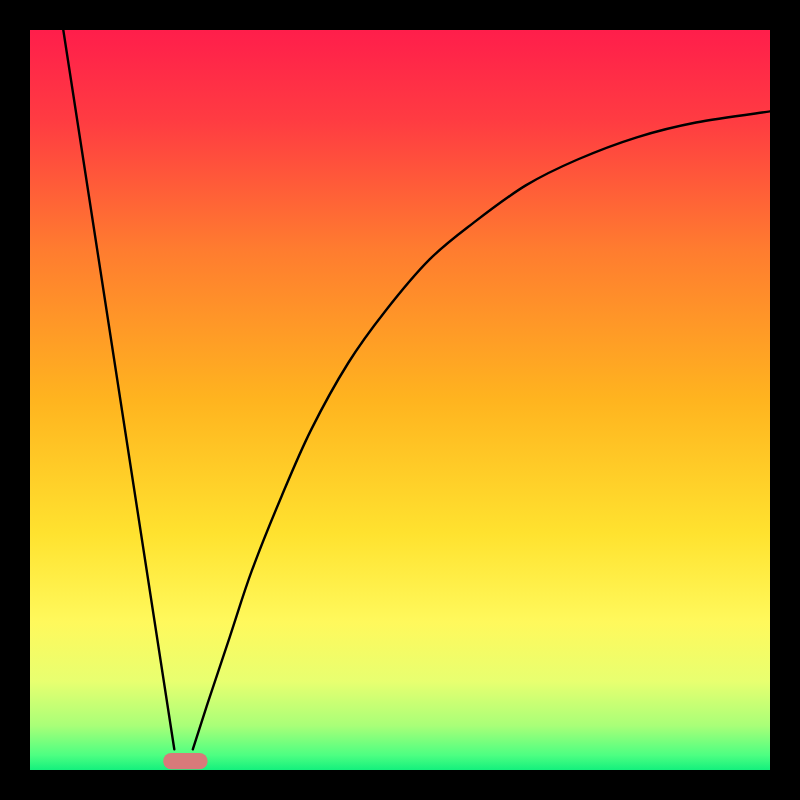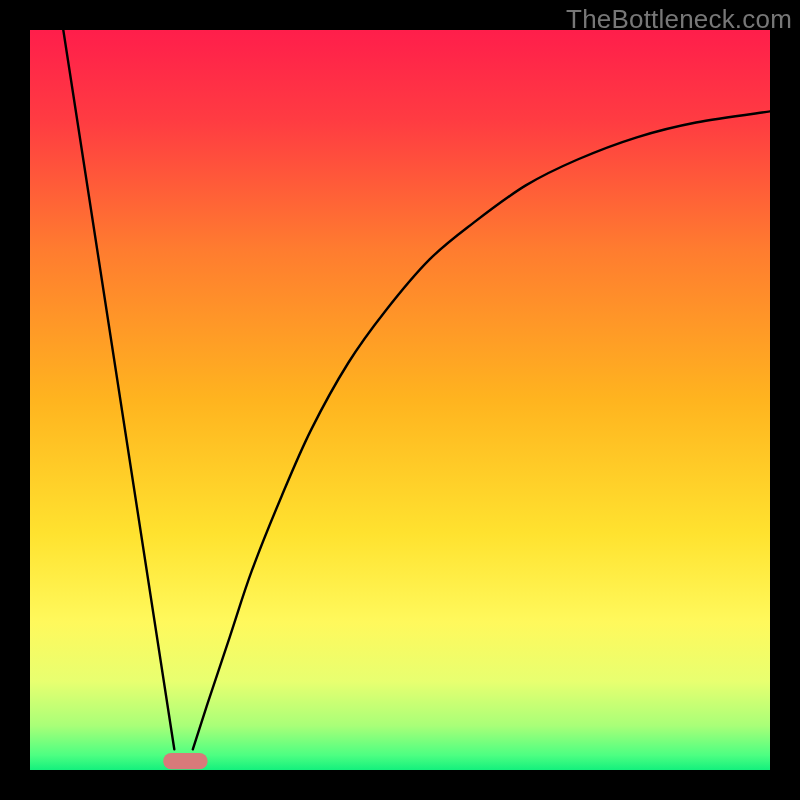--- a/index.html
+++ b/index.html
@@ -33,21 +33,20 @@
     font-weight: 500;
     letter-spacing: 0.2px;
     user-select: none;
   }
   svg { display: block; }
 </style>
 </head>
 <body>
 
 <div class="frame">
-  <div class="watermark">TheBottleneck.com</div>
   <div class="plot">
     <svg id="chart-svg" width="740" height="740" viewBox="0 0 740 740" preserveAspectRatio="none">
       <defs>
         <linearGradient id="bg-grad" x1="0" y1="0" x2="0" y2="1">
             <stop offset="0%" stop-color="#ff1e4b"></stop>
             <stop offset="12%" stop-color="#ff3b42"></stop>
             <stop offset="30%" stop-color="#ff7d2f"></stop>
             <stop offset="50%" stop-color="#ffb41f"></stop>
             <stop offset="68%" stop-color="#ffe22f"></stop>
             <stop offset="80%" stop-color="#fff95c"></stop>

